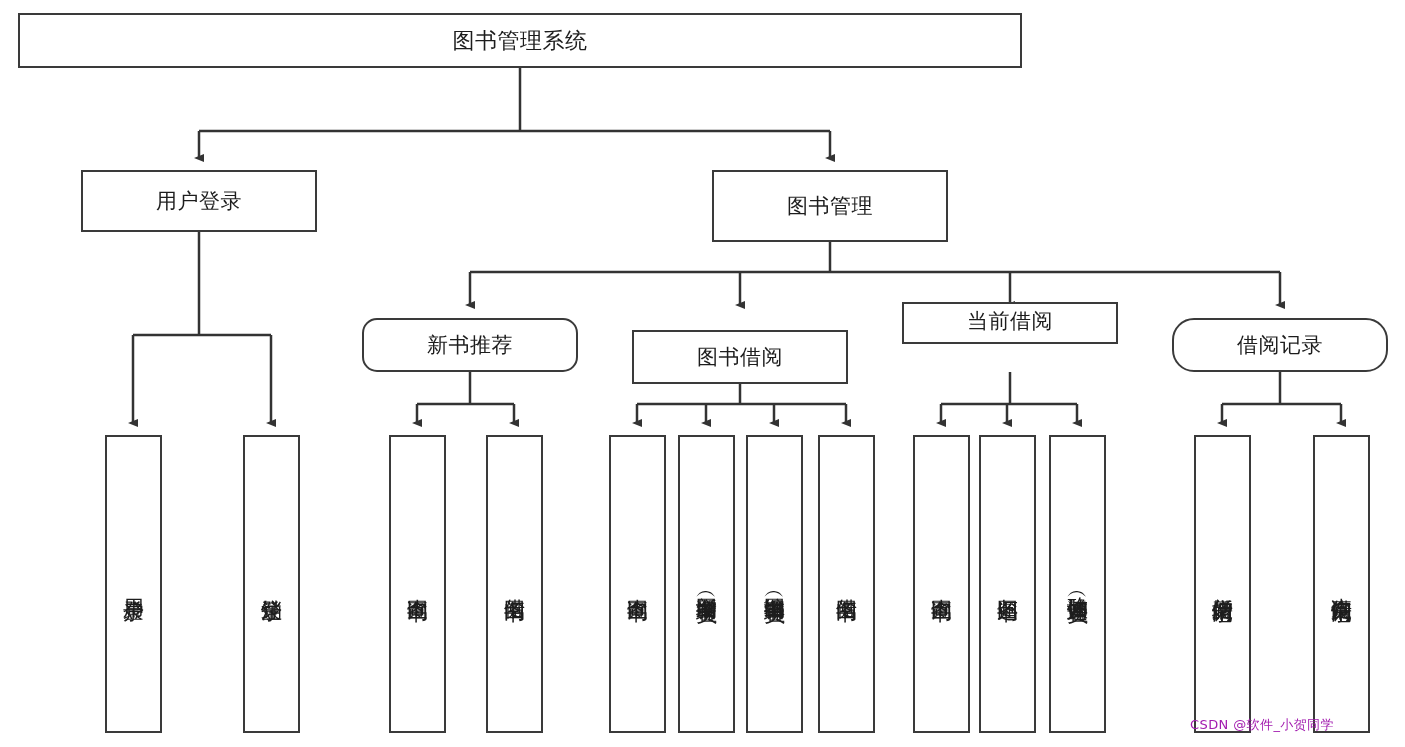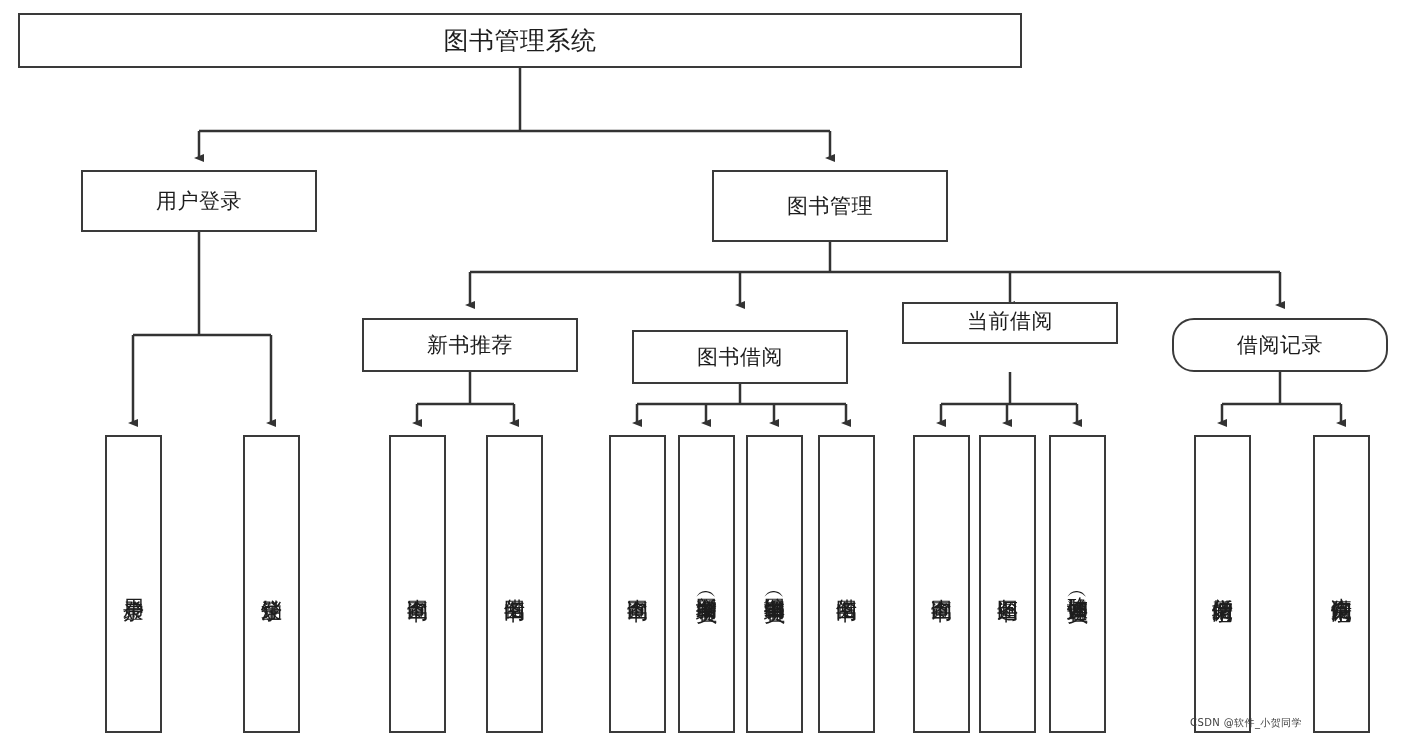--- a/index.html
+++ b/index.html
@@ -38,39 +38,39 @@
     display: block;
     text-align: center;
     line-height: 1.18;
     letter-spacing: 0.5px;
   }
   
   .h-node .node-label {
     font-size: 21px;
   }
   .node.root .node-label {
-    font-size: 25px;
+    font-size: 22px;
   }
   
   .v-node {
     align-items: center;
     justify-content: center;
   }
   .v-node .node-label {
     writing-mode: vertical-rl;
     text-orientation: upright;
     font-size: 21px;
     line-height: 1.05;
     letter-spacing: 1px;
     white-space: nowrap;
   }
   .watermark {
     position: absolute;
-    font-size: 10px;
-    color: #404040;
+    font-size: 13px;
+    color: #a21caf;
     letter-spacing: 0.4px;
     white-space: nowrap;
     user-select: none;
   }
 </style>
 </head>
 <body>
 
 <div id="canvas">
 
@@ -128,21 +128,21 @@
     <span class="node-label">图书管理系统</span>
   </div>
 
   <div class="node h-node" style="left:81px; top:170px; width:236px; height:62px;">
     <span class="node-label">用户登录</span>
   </div>
   <div class="node h-node" style="left:712px; top:170px; width:236px; height:72px;">
     <span class="node-label">图书管理</span>
   </div>
 
-  <div class="node h-node" style="left:362px; top:318px; width:216px; height:54px;">
+  <div class="node h-node" style="left:362px; top:318px; width:216px; height:54px;border-radius:15px;">
     <span class="node-label">新书推荐</span>
   </div>
   <div class="node h-node" style="left:632px; top:318px; width:216px; height:54px;margin-top:12px;">
     <span class="node-label">图书借阅</span>
   </div>
   <div class="node h-node" style="left:902px; top:302px; width:216px; height:42px;font-family:Liberation Mono, monospace;">
     <span class="node-label">当前借阅</span>
   </div>
   <div class="node h-node" style="left:1172px; top:318px; width:216px; height:54px;border-radius:22px;">
     <span class="node-label">借阅记录</span>

